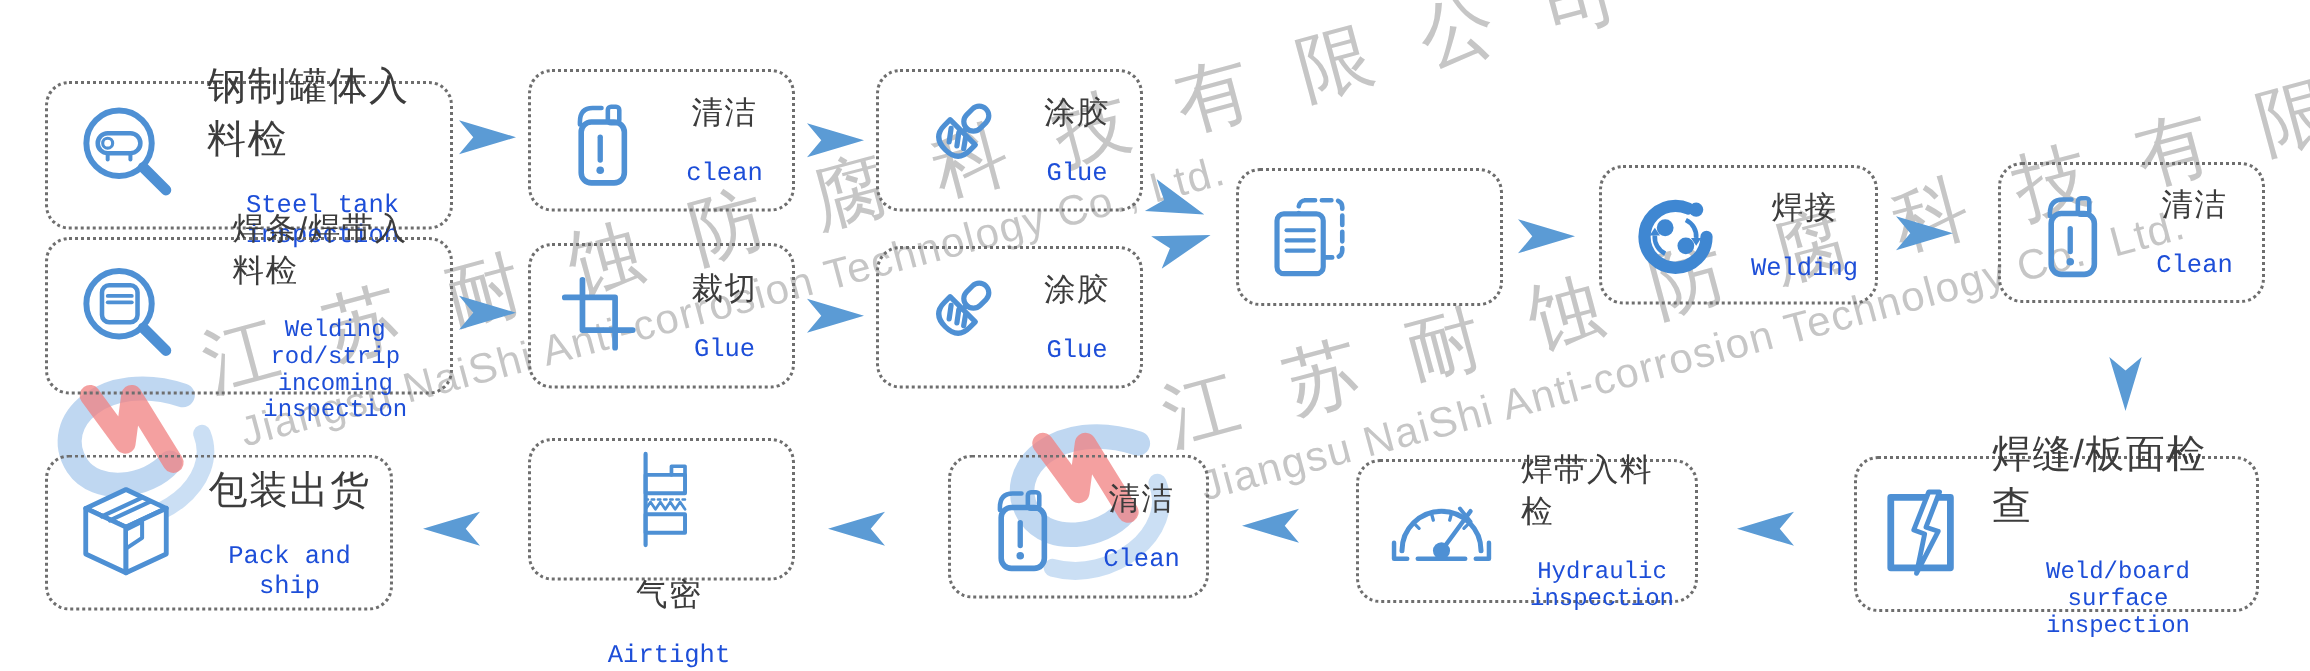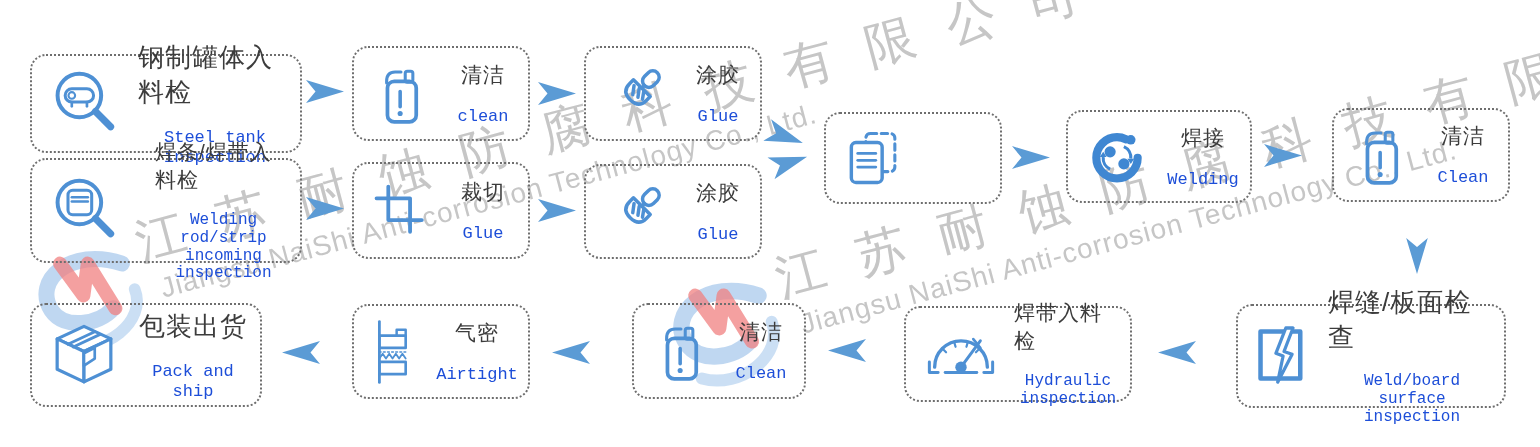--- a/index.html
+++ b/index.html
@@ -250,21 +250,21 @@
         <line class="ic" x1="31" y1="36" x2="31" y2="54" stroke-width="4.2"></line>
         <circle class="fil" cx="31" cy="62" r="3"></circle>
       </svg>
     </span>
     <span class="txt">
       <span class="zh">清洁</span>
       <span class="en">Clean</span>
     </span>
   </div>
 
-  <div class="node" style="left:352px;top:304px;width:178px;height:95px;">
+  <div class="node" style="left:352px;top:292px;width:178px;height:95px;flex-direction:column;">
     <span class="ico">
       <svg width="46" height="66" viewBox="0 0 56 80">
         <line class="ic" x1="9" y1="3" x2="9" y2="77" stroke-width="3.4"></line>
         <path class="ic" d="M30,20 v-7 h11 v7" stroke-width="3"></path>
         <rect class="ic" x="9" y="20" width="32" height="15" stroke-width="3.2"></rect>
         <line class="ic" x1="9" y1="40" x2="41" y2="40" stroke-width="2" stroke-dasharray="2,3"></line>
         <path class="ic" d="M9,48 l4,-6 l4,6 l4,-6 l4,6 l4,-6 l4,6 l4,-6 l4,6" stroke-width="2.2"></path>
         <rect class="ic" x="9" y="52" width="32" height="15" stroke-width="3.2"></rect>
       </svg>
     </span>

